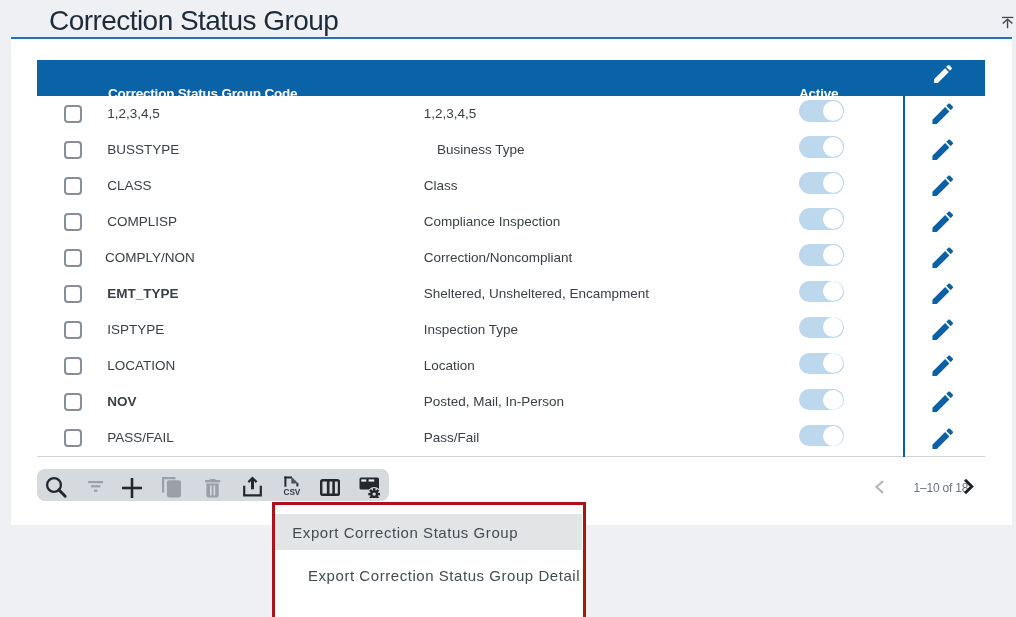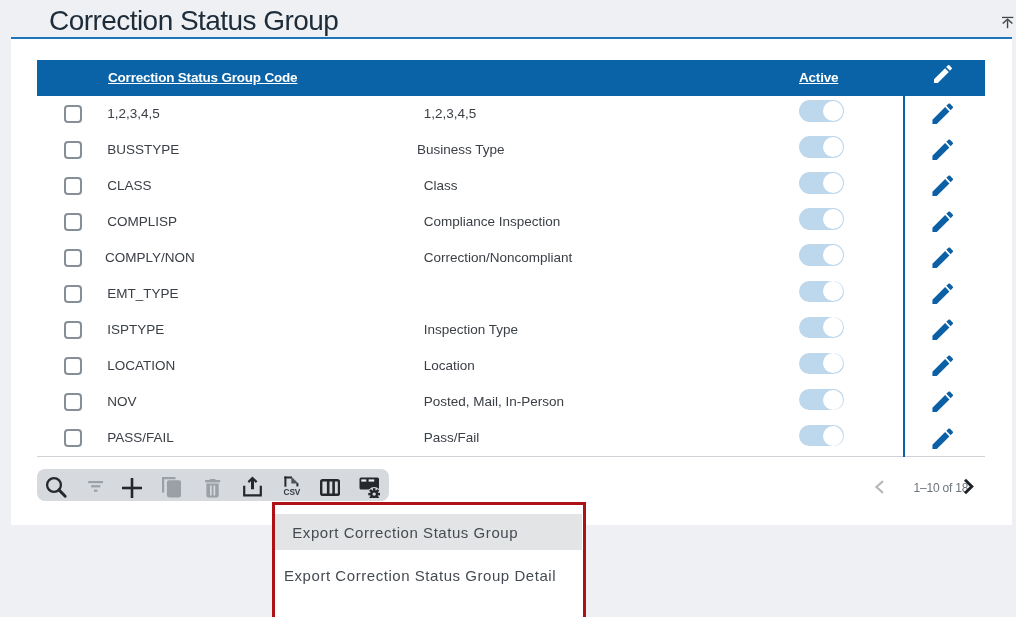--- a/index.html
+++ b/index.html
@@ -3,33 +3,33 @@
 <meta charset="utf-8">
 <style>
   * { margin:0; padding:0; box-sizing:border-box; }
   html,body { width:1016px; height:617px; background:#eff0f4; font-family:"Liberation Sans",sans-serif; overflow:hidden; }
   .abs { position:absolute; }
   body { position:relative; }
   .title { position:absolute; left:11px; top:5px; font-size:28px; font-weight:normal; color:#1e2c3a; letter-spacing:-0.55px;margin-left:38px; }
   .blueline { position:absolute; left:11px; top:36.5px; width:1001px; height:2px; background:#1c75bb; }
   .card { position:absolute; left:11px; top:38.5px; width:1001px; height:486.5px; background:#ffffff; }
   .thead { position:absolute; left:37px; top:59.5px; width:948px; height:36px; background:#0a63a7; color:#fff; font-weight:bold; font-size:13.5px; }
-  .th { position:absolute; top:0; height:19px; line-height:36px; white-space:nowrap; letter-spacing:-0.2px;text-decoration:underline; }
+  .th { position:absolute; top:16px; height:19px; line-height:36px; white-space:nowrap; letter-spacing:-0.2px;text-decoration:underline; }
   .row { position:absolute; left:37px; width:948px; height:37px; border-bottom:1px solid #cfd2d6; background:#fff; }
   .cell { position:absolute; top:0; height:35px; line-height:35px; font-size:13.5px; color:#3b4047; white-space:nowrap; }
   .cb { position:absolute; left:27px; top:9px; width:18px; height:18px; border:2px solid #868e98; border-radius:4px; background:#fff; }
   .toggle { position:absolute; left:761.5px; top:4.5px; width:45px; height:21.5px; background:#bdd7ec; border-radius:11px; }
   .knob { position:absolute; right:1px; top:0.75px; width:20px; height:20px; background:#fff; border-radius:50%; }
   .vline { position:absolute; left:903px; top:95.5px; width:2px; height:361px; background:#0a63a7; }
   .toolbar { position:absolute; left:37px; top:468.5px; width:352px; height:32.5px; background:#d6d9de; border-radius:8px; display:flex; align-items:flex-start; }
   .tbtn { width:39.1px; display:flex; align-items:flex-end; justify-content:center; }
   .pagetext { font-size:12px; letter-spacing:-0.2px; color:#6d747e; }
   .menu { position:absolute; left:272px; top:502px; width:313.5px; height:131px; background:#fff; border:3px solid #ae1216; z-index:5; }
   .mi1 { position:absolute; left:0px; top:9px; width:307px; height:36px; background:#e3e4e6; line-height:37.5px; font-size:15px; letter-spacing:0.55px; color:#454b52; padding-left:17.3px; }
-  .mi2 { position:absolute; left:0px; top:52px; width:307px; height:36px; line-height:37px; font-size:15px; letter-spacing:0.55px; color:#454b52; padding-left:9px; }
+  .mi2 { position:absolute; left:0px; top:52px; width:307px; height:36px; line-height:37px; font-size:15px; letter-spacing:0.55px; color:#454b52; padding-left:33px; }
 </style>
 </head>
 <body>
   <div class="title">Correction Status Group</div>
 
   <svg class="abs" style="left:1000.5px; top:16px;" width="13" height="13" viewBox="0 0 13 13">
     <rect x="1" y="0.8" width="11.3" height="1.3" fill="#43474c"></rect>
     <path d="M1.7 7.5 L6.55 3.2 L11.4 7.5" fill="none" stroke="#43474c" stroke-width="1.5"></path>
     <rect x="5.85" y="4.3" width="1.4" height="7.9" fill="#43474c"></rect>
   </svg>
@@ -50,21 +50,21 @@
     <div class="toggle">
         <div class="knob"></div>
       </div>
     <svg class="abs" style="left:892.3px; top:4.2px;" width="27.5" height="27.5" viewBox="0 0 24 24" fill="#0c60a5">
         <path d="M3 17.25V21h3.75L17.81 9.94l-3.75-3.75L3 17.25zM20.71 7.04c.39-.39.39-1.02 0-1.41l-2.34-2.34c-.39-.39-1.02-.39-1.41 0l-1.83 1.83 3.75 3.75 1.83-1.83z"></path>
       </svg>
   </div>
     <div class="row" style="top:131.6px;">
     <div class="cb"></div>
     <div class="cell" style="left:70.2px;">BUSSTYPE</div>
-    <div class="cell" style="left:380px;">Business Type</div>
+    <div class="cell" style="left:400px;">Business Type</div>
     <div class="toggle">
         <div class="knob"></div>
       </div>
     <svg class="abs" style="left:892.3px; top:4.2px;" width="27.5" height="27.5" viewBox="0 0 24 24" fill="#0c60a5">
         <path d="M3 17.25V21h3.75L17.81 9.94l-3.75-3.75L3 17.25zM20.71 7.04c.39-.39.39-1.02 0-1.41l-2.34-2.34c-.39-.39-1.02-.39-1.41 0l-1.83 1.83 3.75 3.75 1.83-1.83z"></path>
       </svg>
   </div>
     <div class="row" style="top:167.7px;">
     <div class="cb"></div>
     <div class="cell" style="left:70.2px;">CLASS</div>
@@ -93,21 +93,22 @@
     <div class="cell" style="left:386.8px;">Correction/Noncompliant</div>
     <div class="toggle">
         <div class="knob"></div>
       </div>
     <svg class="abs" style="left:892.3px; top:4.2px;" width="27.5" height="27.5" viewBox="0 0 24 24" fill="#0c60a5">
         <path d="M3 17.25V21h3.75L17.81 9.94l-3.75-3.75L3 17.25zM20.71 7.04c.39-.39.39-1.02 0-1.41l-2.34-2.34c-.39-.39-1.02-.39-1.41 0l-1.83 1.83 3.75 3.75 1.83-1.83z"></path>
       </svg>
   </div>
     <div class="row" style="top:276px;">
     <div class="cb"></div>
-    <div class="cell" style="left:70.2px;">EMT_TYPE</div>
+    <div class="cell" style="left:70.2px;font-weight:bold;">EMT_TYPE</div>
+    <div class="cell" style="left:386.8px;">Sheltered, Unsheltered, Encampment</div>
     <div class="toggle">
         <div class="knob"></div>
       </div>
     <svg class="abs" style="left:892.3px; top:4.2px;" width="27.5" height="27.5" viewBox="0 0 24 24" fill="#0c60a5">
         <path d="M3 17.25V21h3.75L17.81 9.94l-3.75-3.75L3 17.25zM20.71 7.04c.39-.39.39-1.02 0-1.41l-2.34-2.34c-.39-.39-1.02-.39-1.41 0l-1.83 1.83 3.75 3.75 1.83-1.83z"></path>
       </svg>
   </div>
     <div class="row" style="top:312.1px;">
     <div class="cb"></div>
     <div class="cell" style="left:70.2px;">ISPTYPE</div>
@@ -125,21 +126,21 @@
     <div class="cell" style="left:386.8px;">Location</div>
     <div class="toggle">
         <div class="knob"></div>
       </div>
     <svg class="abs" style="left:892.3px; top:4.2px;" width="27.5" height="27.5" viewBox="0 0 24 24" fill="#0c60a5">
         <path d="M3 17.25V21h3.75L17.81 9.94l-3.75-3.75L3 17.25zM20.71 7.04c.39-.39.39-1.02 0-1.41l-2.34-2.34c-.39-.39-1.02-.39-1.41 0l-1.83 1.83 3.75 3.75 1.83-1.83z"></path>
       </svg>
   </div>
     <div class="row" style="top:384.3px;">
     <div class="cb"></div>
-    <div class="cell" style="left:70.2px;">NOV</div>
+    <div class="cell" style="left:70.2px;font-weight:bold;">NOV</div>
     <div class="cell" style="left:386.8px;">Posted, Mail, In-Person</div>
     <div class="toggle">
         <div class="knob"></div>
       </div>
     <svg class="abs" style="left:892.3px; top:4.2px;" width="27.5" height="27.5" viewBox="0 0 24 24" fill="#0c60a5">
         <path d="M3 17.25V21h3.75L17.81 9.94l-3.75-3.75L3 17.25zM20.71 7.04c.39-.39.39-1.02 0-1.41l-2.34-2.34c-.39-.39-1.02-.39-1.41 0l-1.83 1.83 3.75 3.75 1.83-1.83z"></path>
       </svg>
   </div>
     <div class="row" style="top:420.40000000000003px;">
     <div class="cb"></div>

